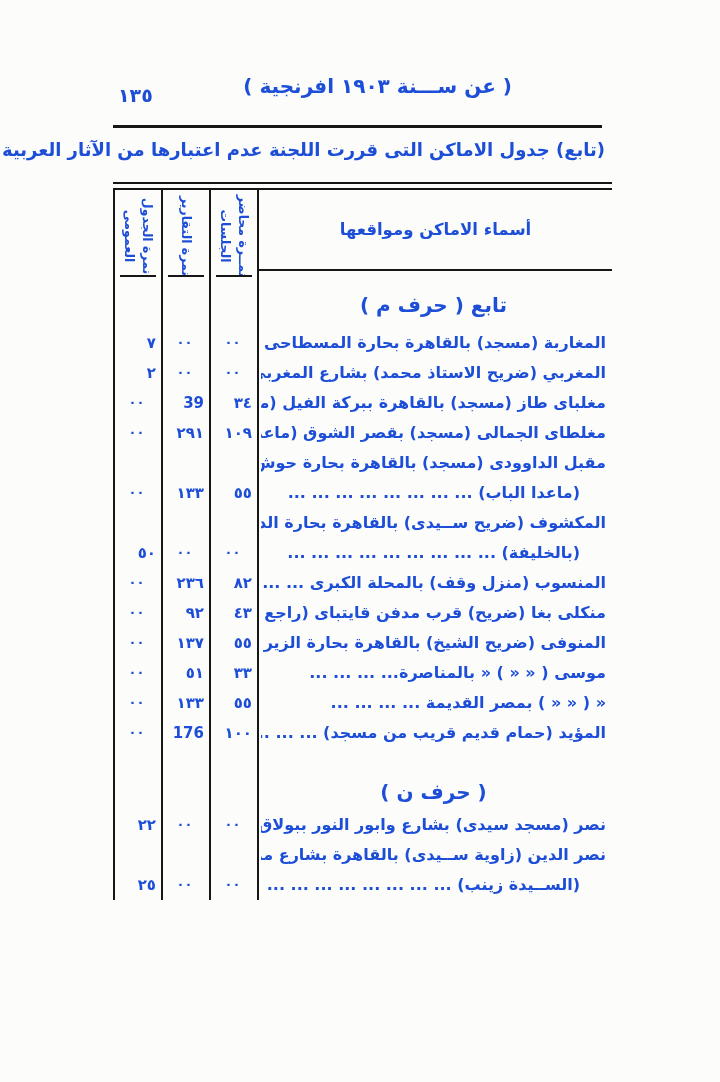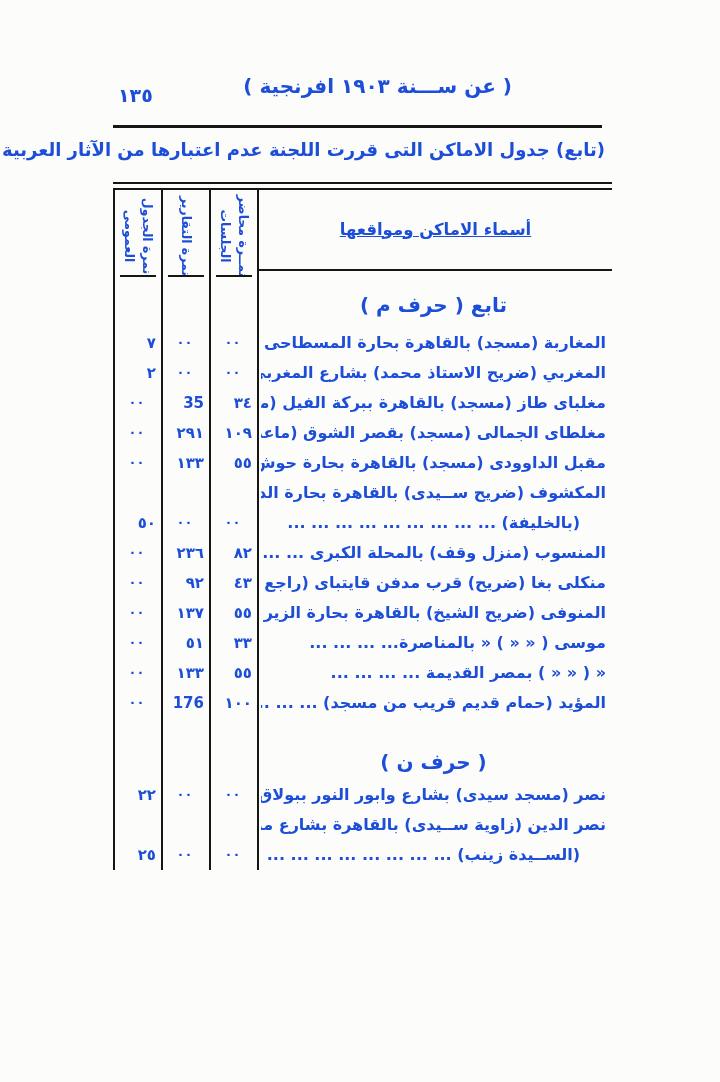--- a/index.html
+++ b/index.html
@@ -14,21 +14,21 @@
   .htitle { position:absolute; top:74px; left:252px; width:260px; text-align:right;
             direction:rtl; font-size:20px; white-space:nowrap; }
   .hrule  { position:absolute; top:125px; left:113px; width:489px; height:0;
             border-top:3px solid #161616; }
   .subtitle { position:absolute; top:139px; left:113px; width:492px; direction:rtl;
               text-align:right; font-size:18px; white-space:nowrap; }
   
   .tbl { position:absolute; top:182px; left:113px; width:499px; direction:rtl; }
   .topline { height:4px; border-top:2px solid #161616; border-bottom:2px solid #161616; }
   .hdr { display:flex; height:92px; }
-  .hdr-cell { position:relative; box-sizing:border-box; border-left:2px solid #161616;text-decoration:underline; }
+  .hdr-cell { position:relative; box-sizing:border-box; border-left:2px solid #161616; }
   .hc-names { width:355px; display:flex; align-items:center; justify-content:center;
               padding-bottom:14px; font-size:16.5px; }
   .hc-num { width:48px; }
   .rot { position:absolute; left:50%; top:50%; width:84px;
          transform:translate(-50%,-50%) rotate(90deg);
          direction:rtl; text-align:center; font-size:12.5px; line-height:1.4; }
   .sep-long  { position:absolute; bottom:11px; left:0; right:0; border-bottom:2px solid #161616; }
   .sep-short { position:absolute; bottom:5px; left:5px; right:5px; border-bottom:2px solid #161616; }
   
   .row { display:flex; align-items:stretch; }
@@ -129,21 +129,21 @@
   </div>
 
   <div class="row">
     <div class="cell-name">
       <div class="ln">مغلباى طاز (مسجد) بالقاهرة ببركة الفيل (ماعدا المنارة)</div>
     </div>
     <div class="cell-num c-sessions">
             <span>٣٤</span>
           </div>
     <div class="cell-num c-reports">
-            <span>35</span>
+            <span>39</span>
           </div>
     <div class="cell-num c-list empty">
             <span>٠٠</span>
           </div>
   </div>
 
   <div class="row">
     <div class="cell-name">
       <div class="ln">مغلطاى الجمالى (مسجد) بقصر الشوق (ماعدا القبة) ...</div>
     </div>
@@ -154,20 +154,21 @@
             <span>٢٩١</span>
           </div>
     <div class="cell-num c-list empty">
             <span>٠٠</span>
           </div>
   </div>
 
   <div class="row">
     <div class="cell-name">
       <div class="ln">مقبل الداوودى (مسجد) بالقاهرة بحارة حوش عيسى</div>
+    <div class="ln ln2">(ماعدا الباب) ... ... ... ... ... ... ... ...</div>
           </div>
     <div class="cell-num c-sessions">
             <span>٥٥</span>
           </div>
     <div class="cell-num c-reports">
             <span>١٣٣</span>
           </div>
     <div class="cell-num c-list empty">
             <span>٠٠</span>
           </div>

